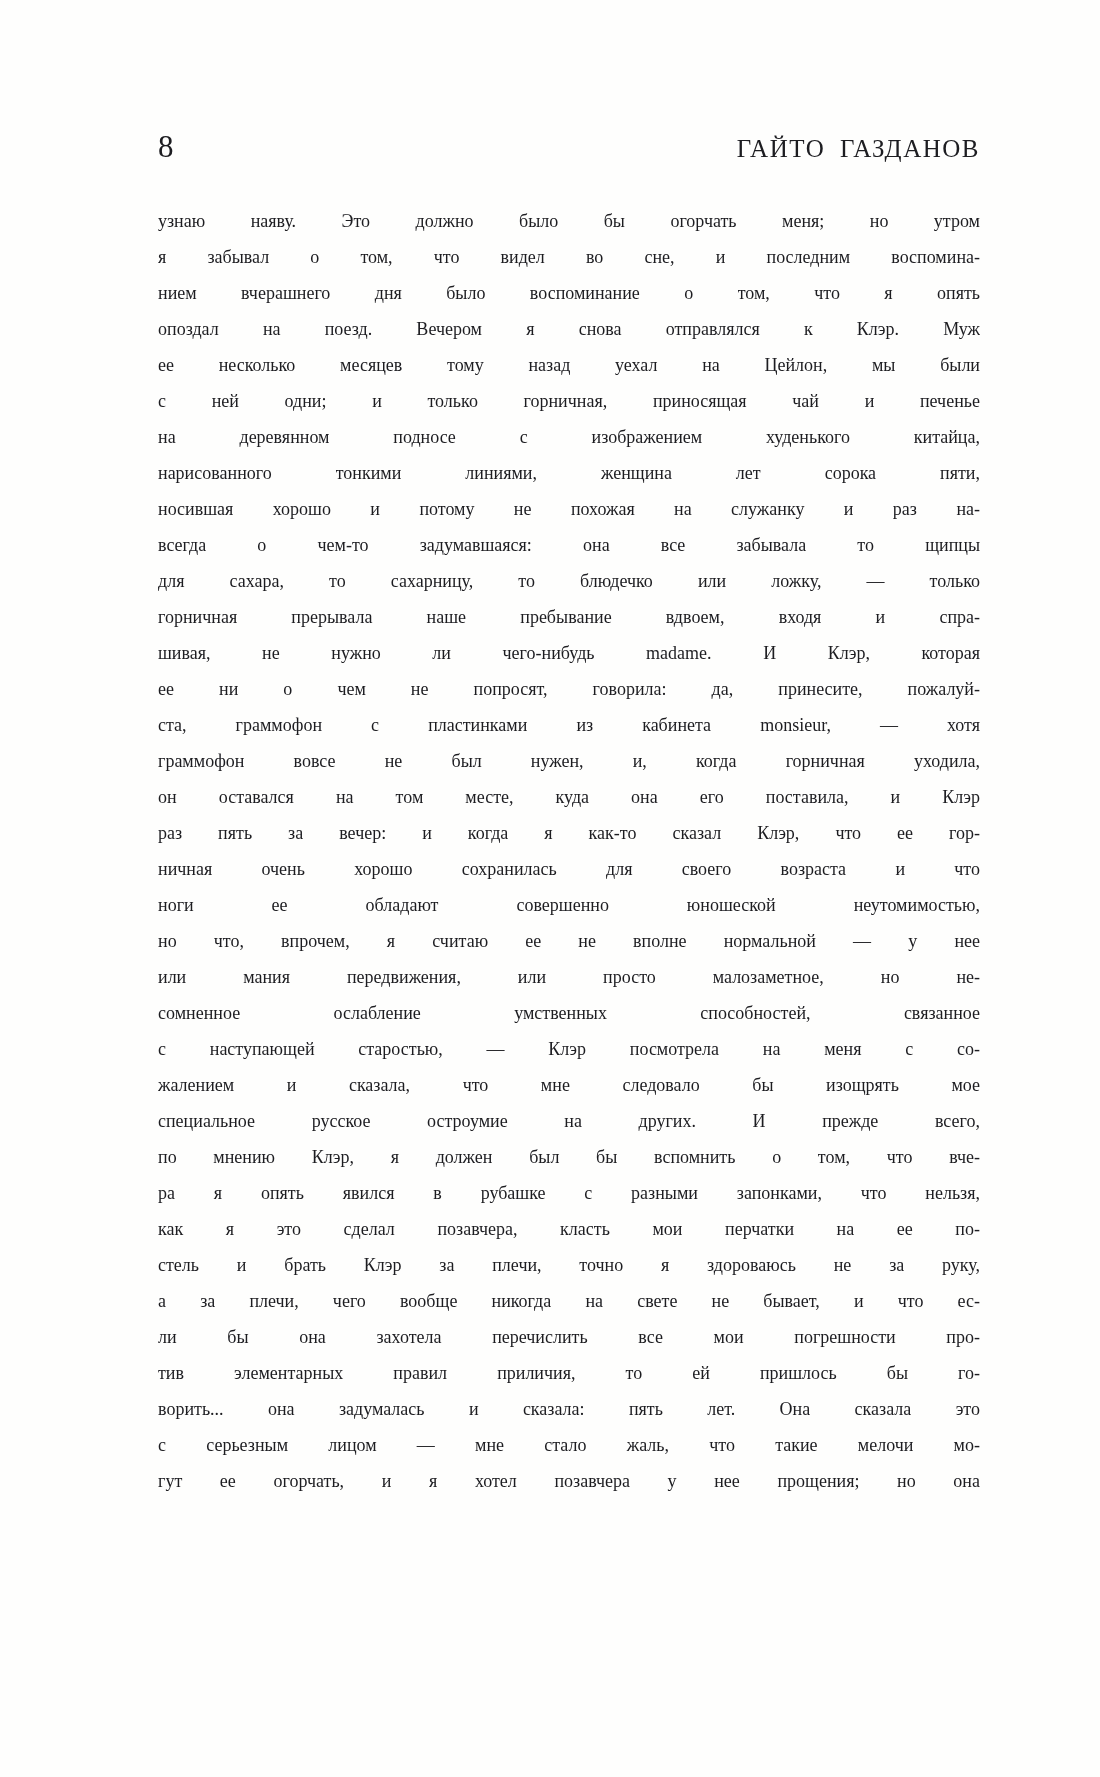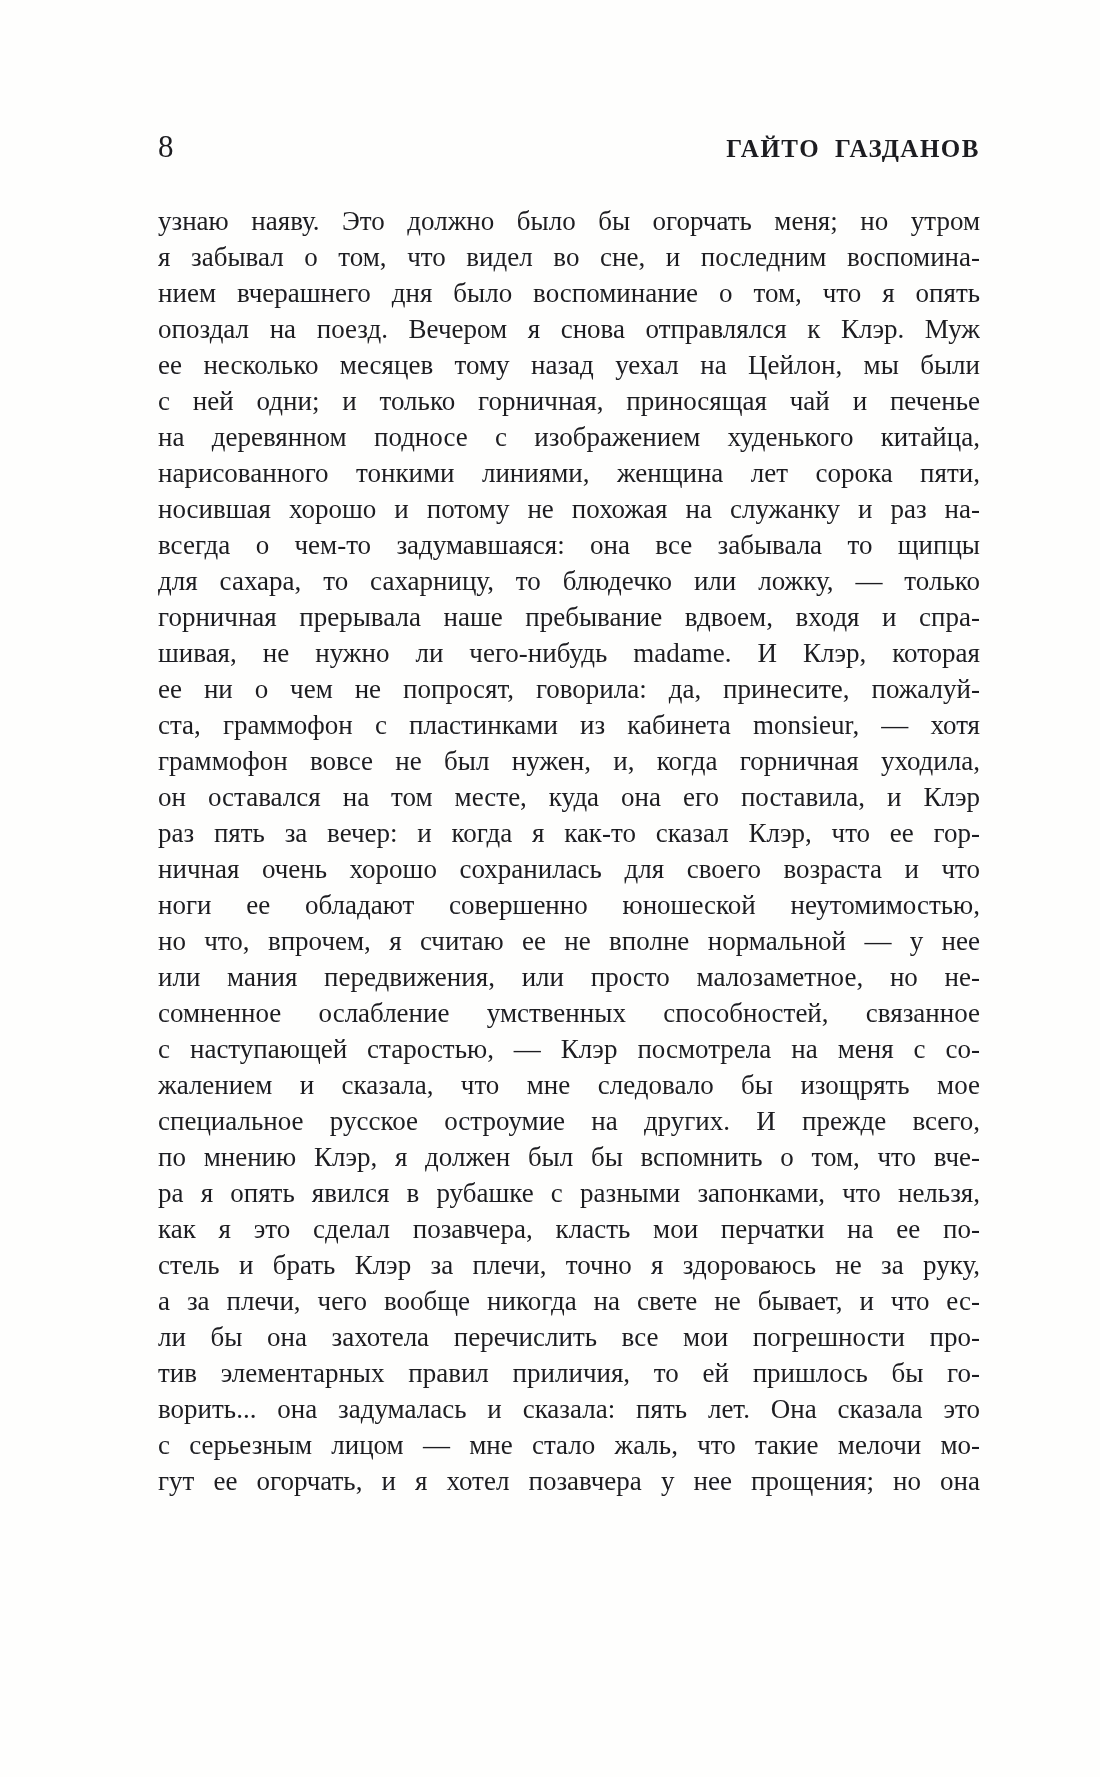--- a/index.html
+++ b/index.html
@@ -28,30 +28,29 @@
   .page-num {
     font-size: 31px;
     line-height: 32px;
   }
   .running-head {
     font-size: 25px;
     line-height: 32px;
     letter-spacing: 1.5px;
     word-spacing: 7px;
     text-transform: uppercase;
-    font-weight: bold;
   }
   .body-text {
     position: absolute;
     top: 203px;
     left: 158px;
     width: 822px;
   }
   .text-line {
-    font-size: 27px;
+    font-size: 18px;
     line-height: 36px;
     text-align: justify;
     text-align-last: justify;
     white-space: normal;
     overflow: hidden;
     height: 36px;
   }
 </style>
 </head>
 <body>

